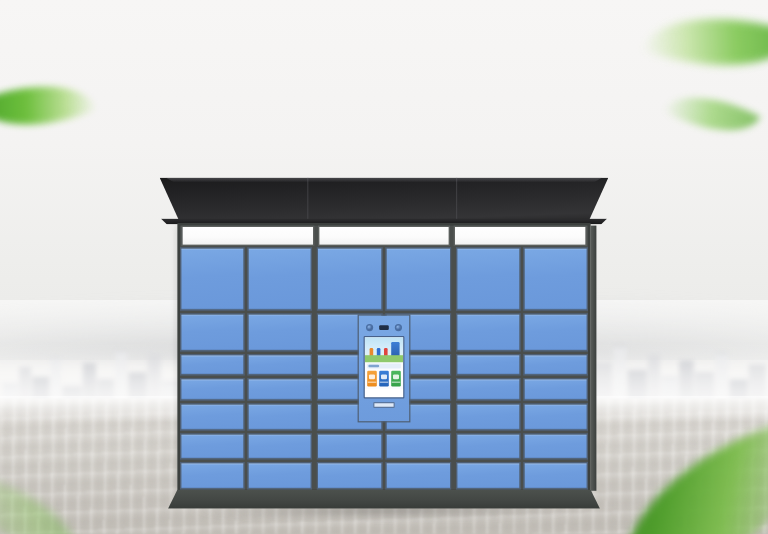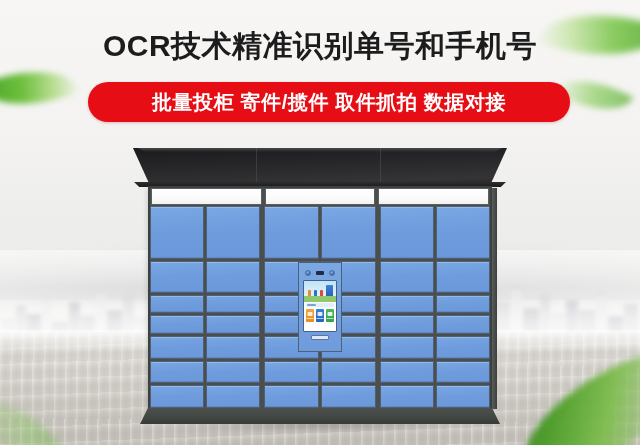--- a/index.html
+++ b/index.html
@@ -492,19 +492,15 @@
 
     <div class="plinth"></div>
   </div>
 
   <div class="leaf leaf-tl"></div>
   <div class="leaf leaf-tr"></div>
   <div class="leaf leaf-tr2"></div>
   <div class="leaf leaf-br"></div>
   <div class="leaf leaf-bl"></div>
 
-  <div class="title">OCR技术精准识别单号和手机号</div>
-
-  <div class="pill">
-    <span class="pill-text">批量投柜 寄件/揽件 取件抓拍 数据对接</span>
-  </div>
+
 
 </div>
 
 </body></html>

